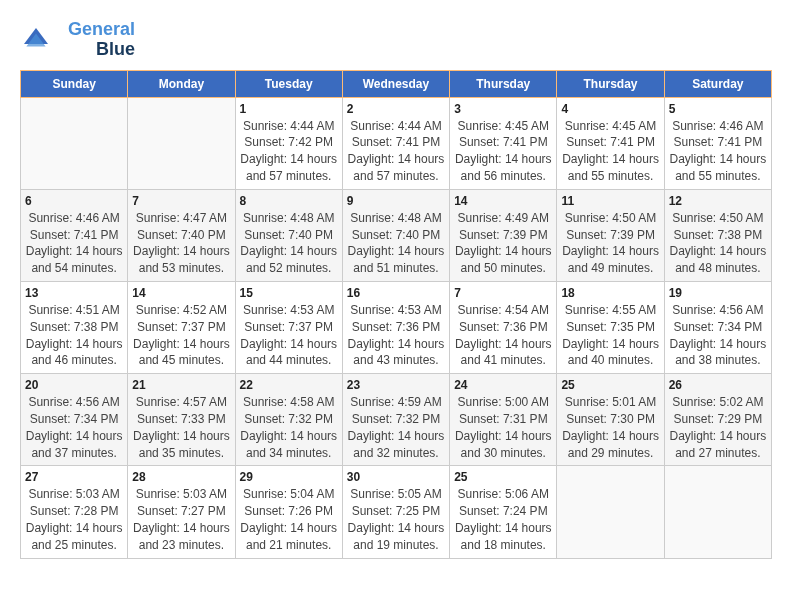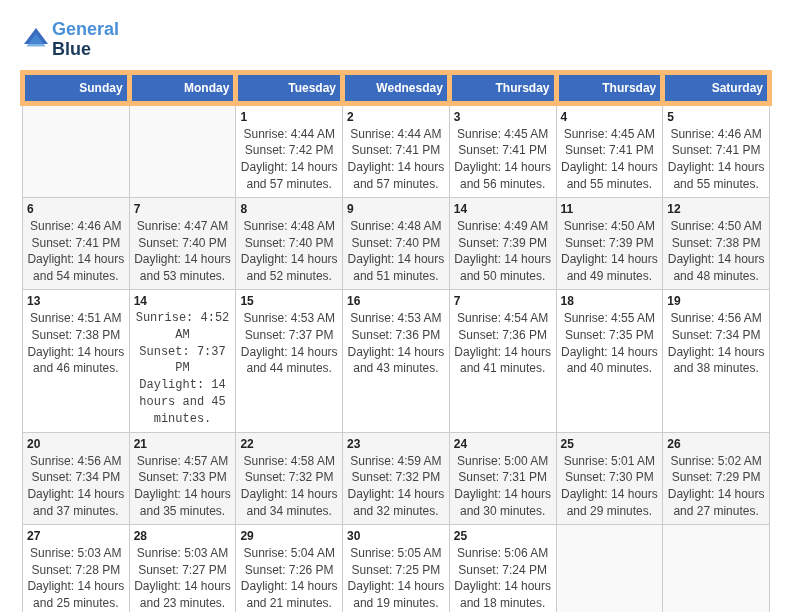--- a/index.html
+++ b/index.html
@@ -12,21 +12,22 @@
     }
     .header {
       display: flex;
       justify-content: space-between;
       align-items: flex-start;
       margin-bottom: 10px;
     }
     .logo {
       display: flex;
       align-items: center;
-      gap: 0;
+      gap: 16px;
+      text-align: right;
     }
     .logo-text {
       font-size: 18px;
       font-weight: bold;
       color: #1a3a5c;
       line-height: 1.1;
     }
     .logo-text span {
       color: #4a90d9;
     }
@@ -50,24 +51,24 @@
       width: 100%;
       border-collapse: collapse;
       font-size: 11px;
     }
     thead tr {
       background-color: #3a6bbf;
       color: #fff;
     }
     thead th {
       padding: 6px 4px;
-      text-align: right;
+      text-align: center;
       font-size: 12px;
       font-weight: bold;
-      border: 5px solid #fdba74;
+      border: 1px solid #fdba74;
     }
     tbody td {
       border: 1px solid #ccc;
       vertical-align: top;
       padding: 4px;
       width: 107px;
       min-height: 80px;
       height: 90px;
       color: #333;
     }
@@ -207,21 +208,21 @@
       </tr>
       <tr>
         <td>
           <span class="day-number">13</span>
           <div class="day-info" style="white-space: pre-line;">Sunrise: 4:51 AM
 Sunset: 7:38 PM
 Daylight: 14 hours and 46 minutes.</div>
         </td>
         <td>
           <span class="day-number">14</span>
-          <div class="day-info" style="white-space: pre-line; font-family: Liberation Mono, monospace;">Sunrise: 4:52 AM
+          <div class="day-info" style="white-space: pre-line;">Sunrise: 4:52 AM
 Sunset: 7:37 PM
 Daylight: 14 hours and 45 minutes.</div>
         </td>
         <td>
           <span class="day-number">15</span>
           <div class="day-info" style="white-space: pre-line;">Sunrise: 4:53 AM
 Sunset: 7:37 PM
 Daylight: 14 hours and 44 minutes.</div>
         </td>
         <td>

